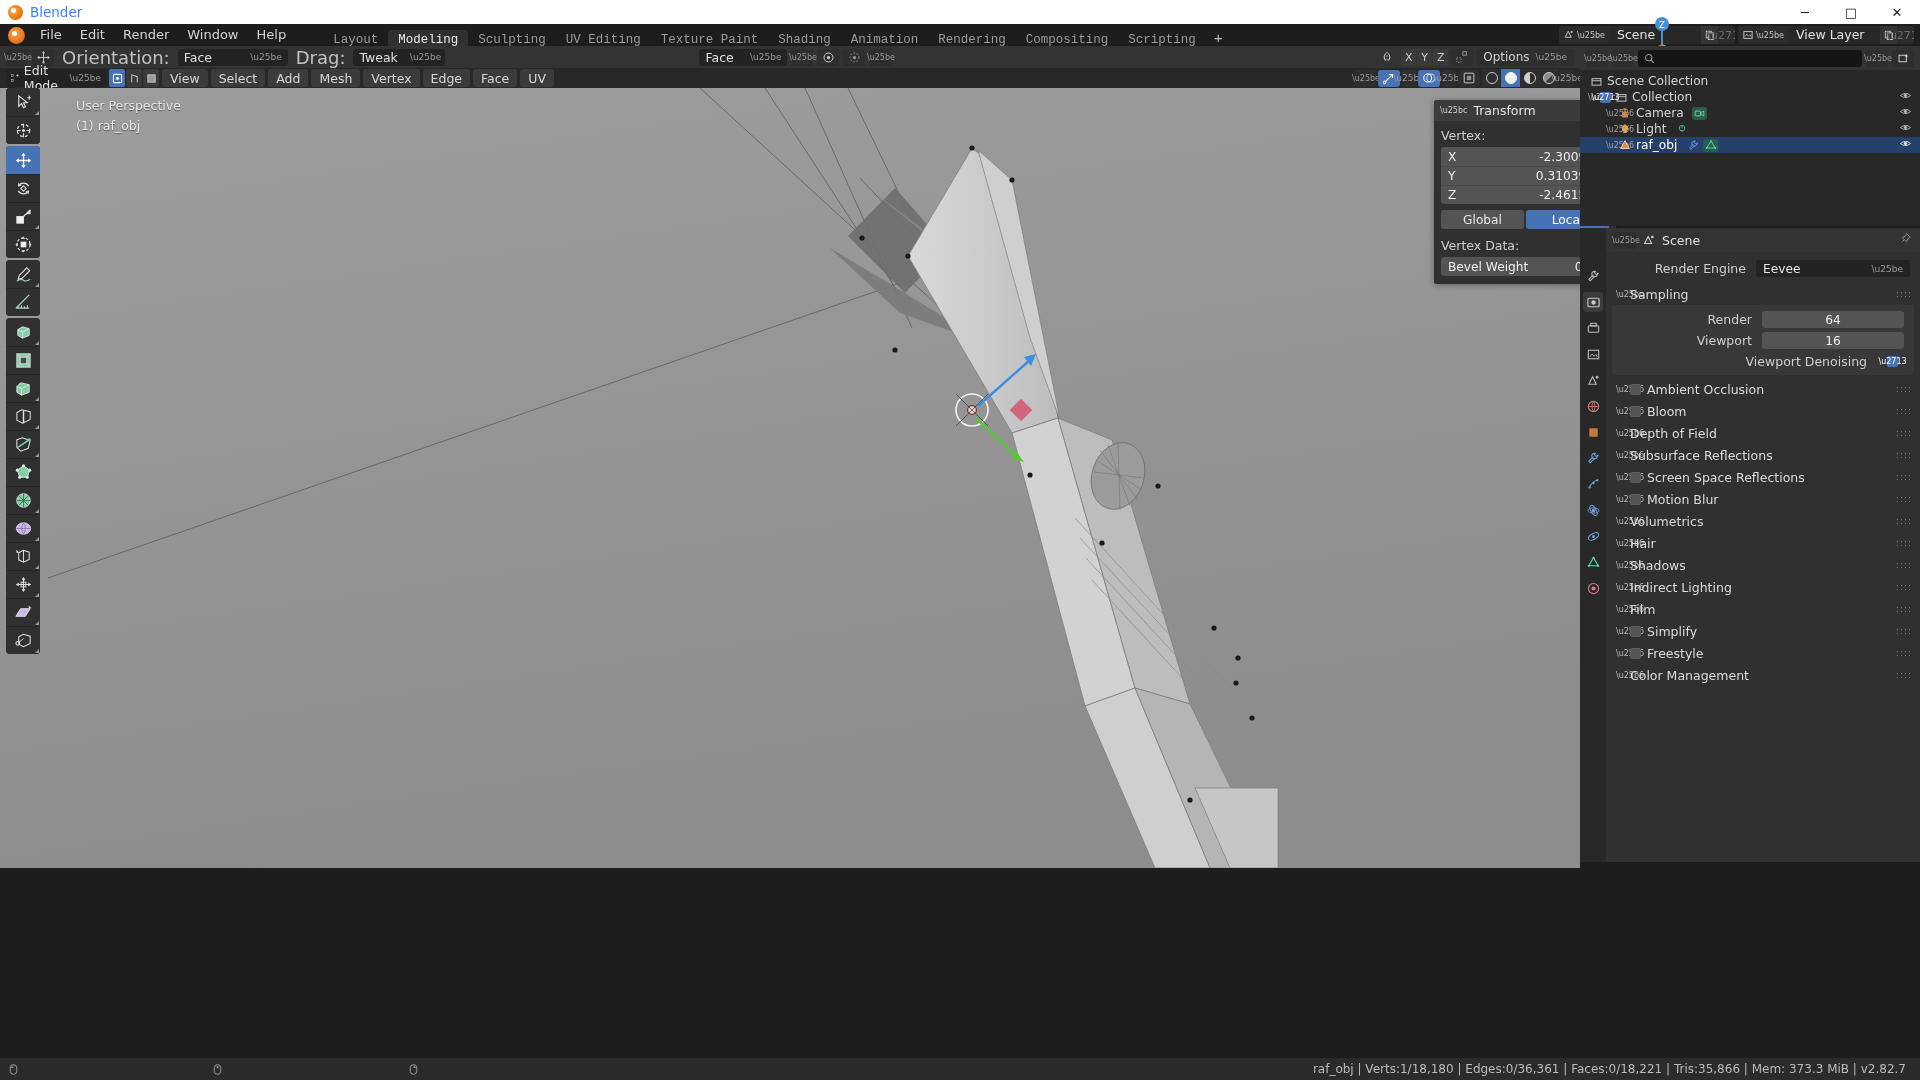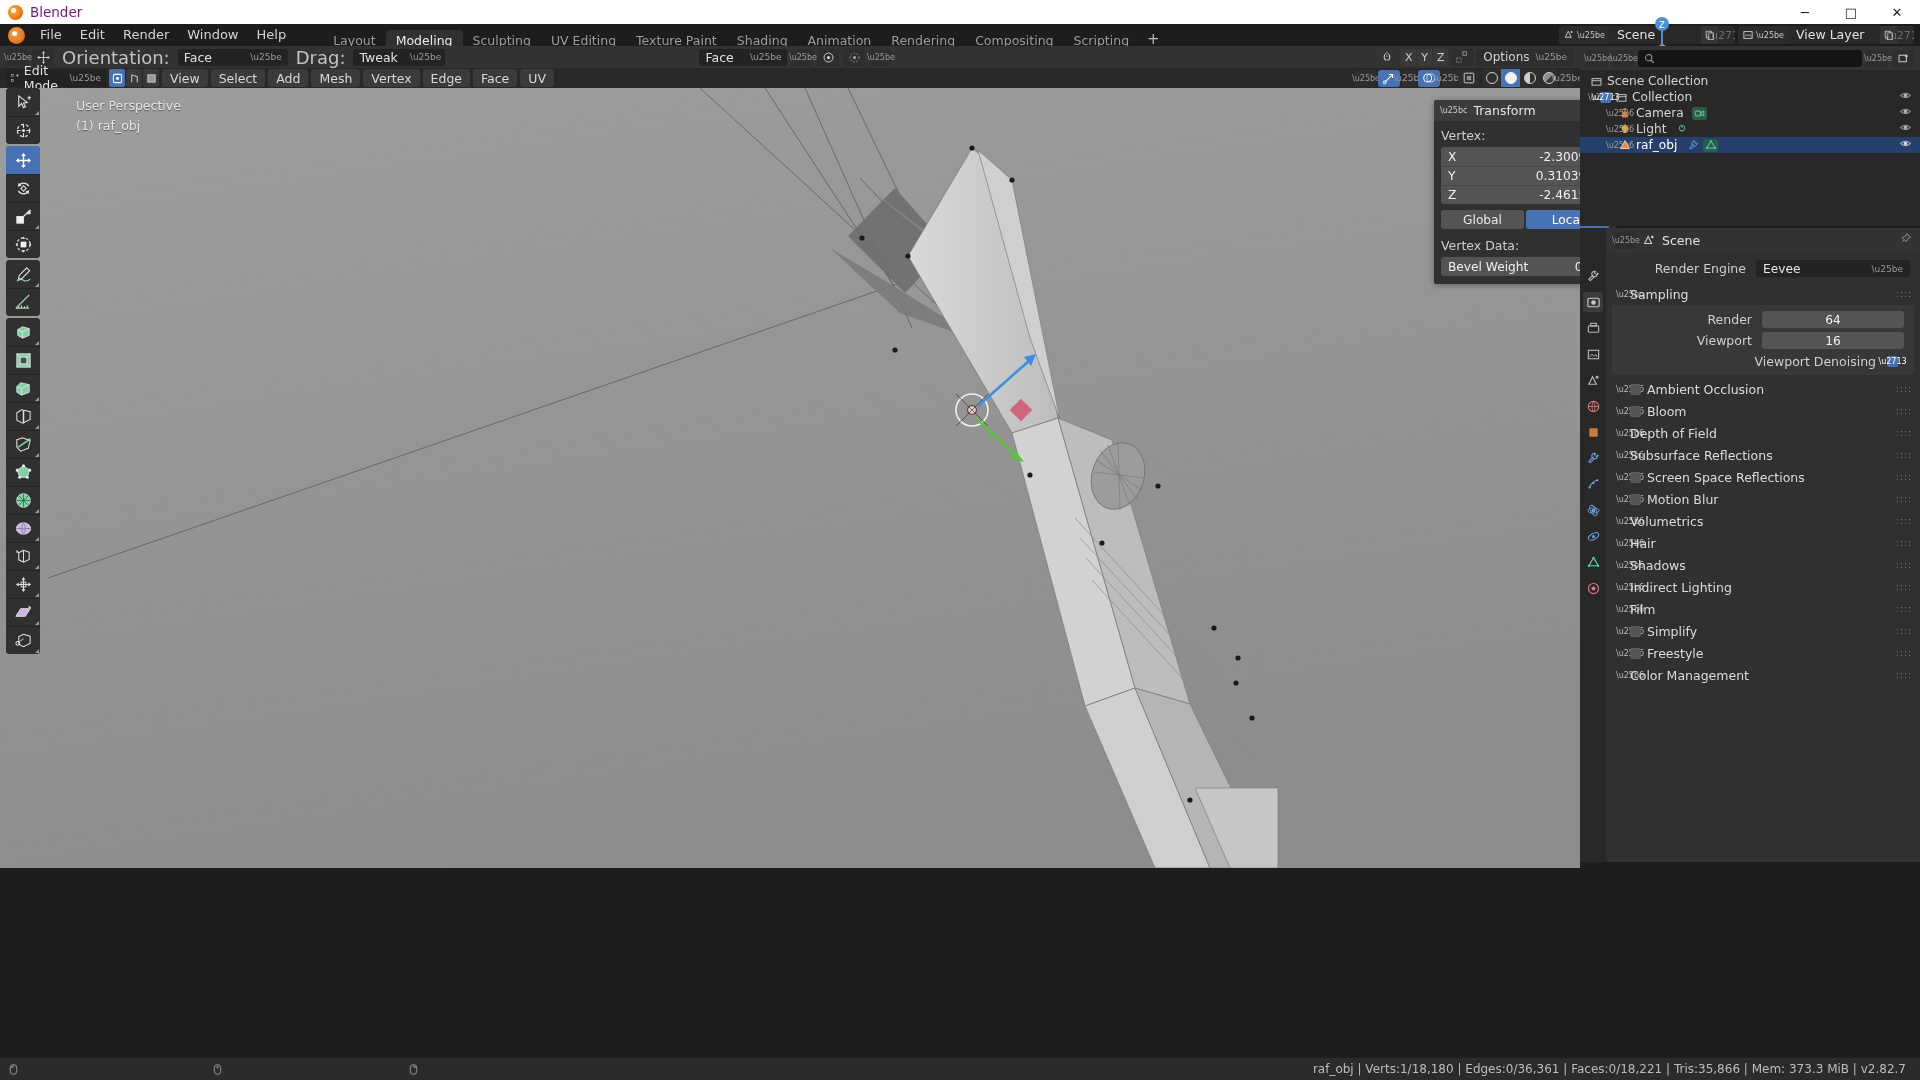--- a/index.html
+++ b/index.html
@@ -12,21 +12,21 @@
     overflow: hidden;
   }
   #app { position: relative; width: 1920px; height: 1080px; }
 
   
   .titlebar {
     position: absolute; top: 0; left: 0; width: 1920px; height: 24px;
     background: #ffffff; display: flex; align-items: center;
   }
   .titlebar .tb-left { display: flex; align-items: center; gap: 7px; padding-left: 8px; flex: 1; }
-  .titlebar .tb-title { color: #701a75; font-size: 13.5px; }
+  .titlebar .tb-title { color: #3b82f6; font-size: 13.5px; }
   .tb-logo {
     width: 15px; height: 15px; border-radius: 50%;
     background: radial-gradient(circle at 38% 38%, #ffb347 0%, #f07a13 55%, #c85a00 100%);
     position: relative;
   }
   .tb-logo::after {
     content: ""; position: absolute; width: 5px; height: 5px; border-radius: 50%;
     background: #fff; left: 3px; top: 3px;
   }
   .tb-btns { display: flex; height: 24px; }
@@ -47,21 +47,21 @@
     position: relative; flex: none;
   }
   .blender-icon::after{
     content:""; position:absolute; left:4px; top:4px; width:5px; height:5px;
     border-radius:50%; background:#fff;
   }
   .menu-item {
     padding: 2px 9px; color: #d4d4d4; font-size: 13px; line-height: 18px; border-radius: 3px;
     white-space: nowrap;
   }
-  .ws-tabs { display: flex; align-items: flex-end; height: 30px; margin-left: 28px; }
+  .ws-tabs { display: flex; align-items: flex-end; height: 30px; margin-left: 28px; font-family: Liberation Mono, monospace; }
   .ws-tab {
     padding: 2px 10px; font-size: 12.5px; color: #9c9c9c; height: 20px;
     line-height: 17px; border-radius: 4px 4px 0 0; white-space: nowrap;
   }
   .ws-tab.active { background: #303030; color: #e9e9e9; }
   .ws-tab.plus { color: #bdbdbd; padding: 2px 8px; font-size: 15px; line-height: 15px;}
 
   .topbar-right {
     margin-left: auto; display: flex; align-items: center; gap: 3px; padding-right: 6px;
   }
@@ -299,21 +299,21 @@
     display: flex; align-items: center; gap: 6px; height: 22px; padding-left: 10px;
     font-size: 12.5px; color: #dcdcdc;
   }
   .psection-head .tri { font-size: 8px; color: #bdbdbd; width: 8px; }
   .psection-head .dots { margin-left: auto; margin-right: 8px; color: #7c7c7c; font-size: 9px; letter-spacing: 1px;}
   .pcheck-box {
     width: 11px; height: 11px; border-radius: 2px; background: #545454; border: 1px solid #5d5d5d;
   }
   .pcheck-box.on { background: #4772b3; border-color: #4772b3; display:flex; align-items:center; justify-content:center; color:#fff; font-size:8px;}
   .sampling-body { background: #383838; margin: 0 6px 3px; border-radius: 0 0 4px 4px; padding: 4px 0 6px; }
-  .denoise-row { display: flex; align-items: center; justify-content: flex-end; gap: 11px; padding: 3px 16px 0 0; font-size:12.5px; color:#cfcfcf;}
+  .denoise-row { display: flex; align-items: center; justify-content: flex-end; gap: 20px; padding: 3px 16px 0 0; font-size:12.5px; color:#cfcfcf;}
 
   
   .statusbar {
     position: absolute; bottom: 0; left: 0; width: 1920px; height: 22px;
     background: #2b2b2b; display: flex; align-items: center; color: #a8a8a8; font-size: 12px; gap: 17px;
   }
   .sb-icons { display: flex; gap: 0; }
   .sb-ico { width: 26px; display: flex; align-items: center; justify-content: center; }
   .sb-stats { margin-left: auto; padding-right: 14px; color: #bcbcbc; font-size: 12px; }
 </style>

